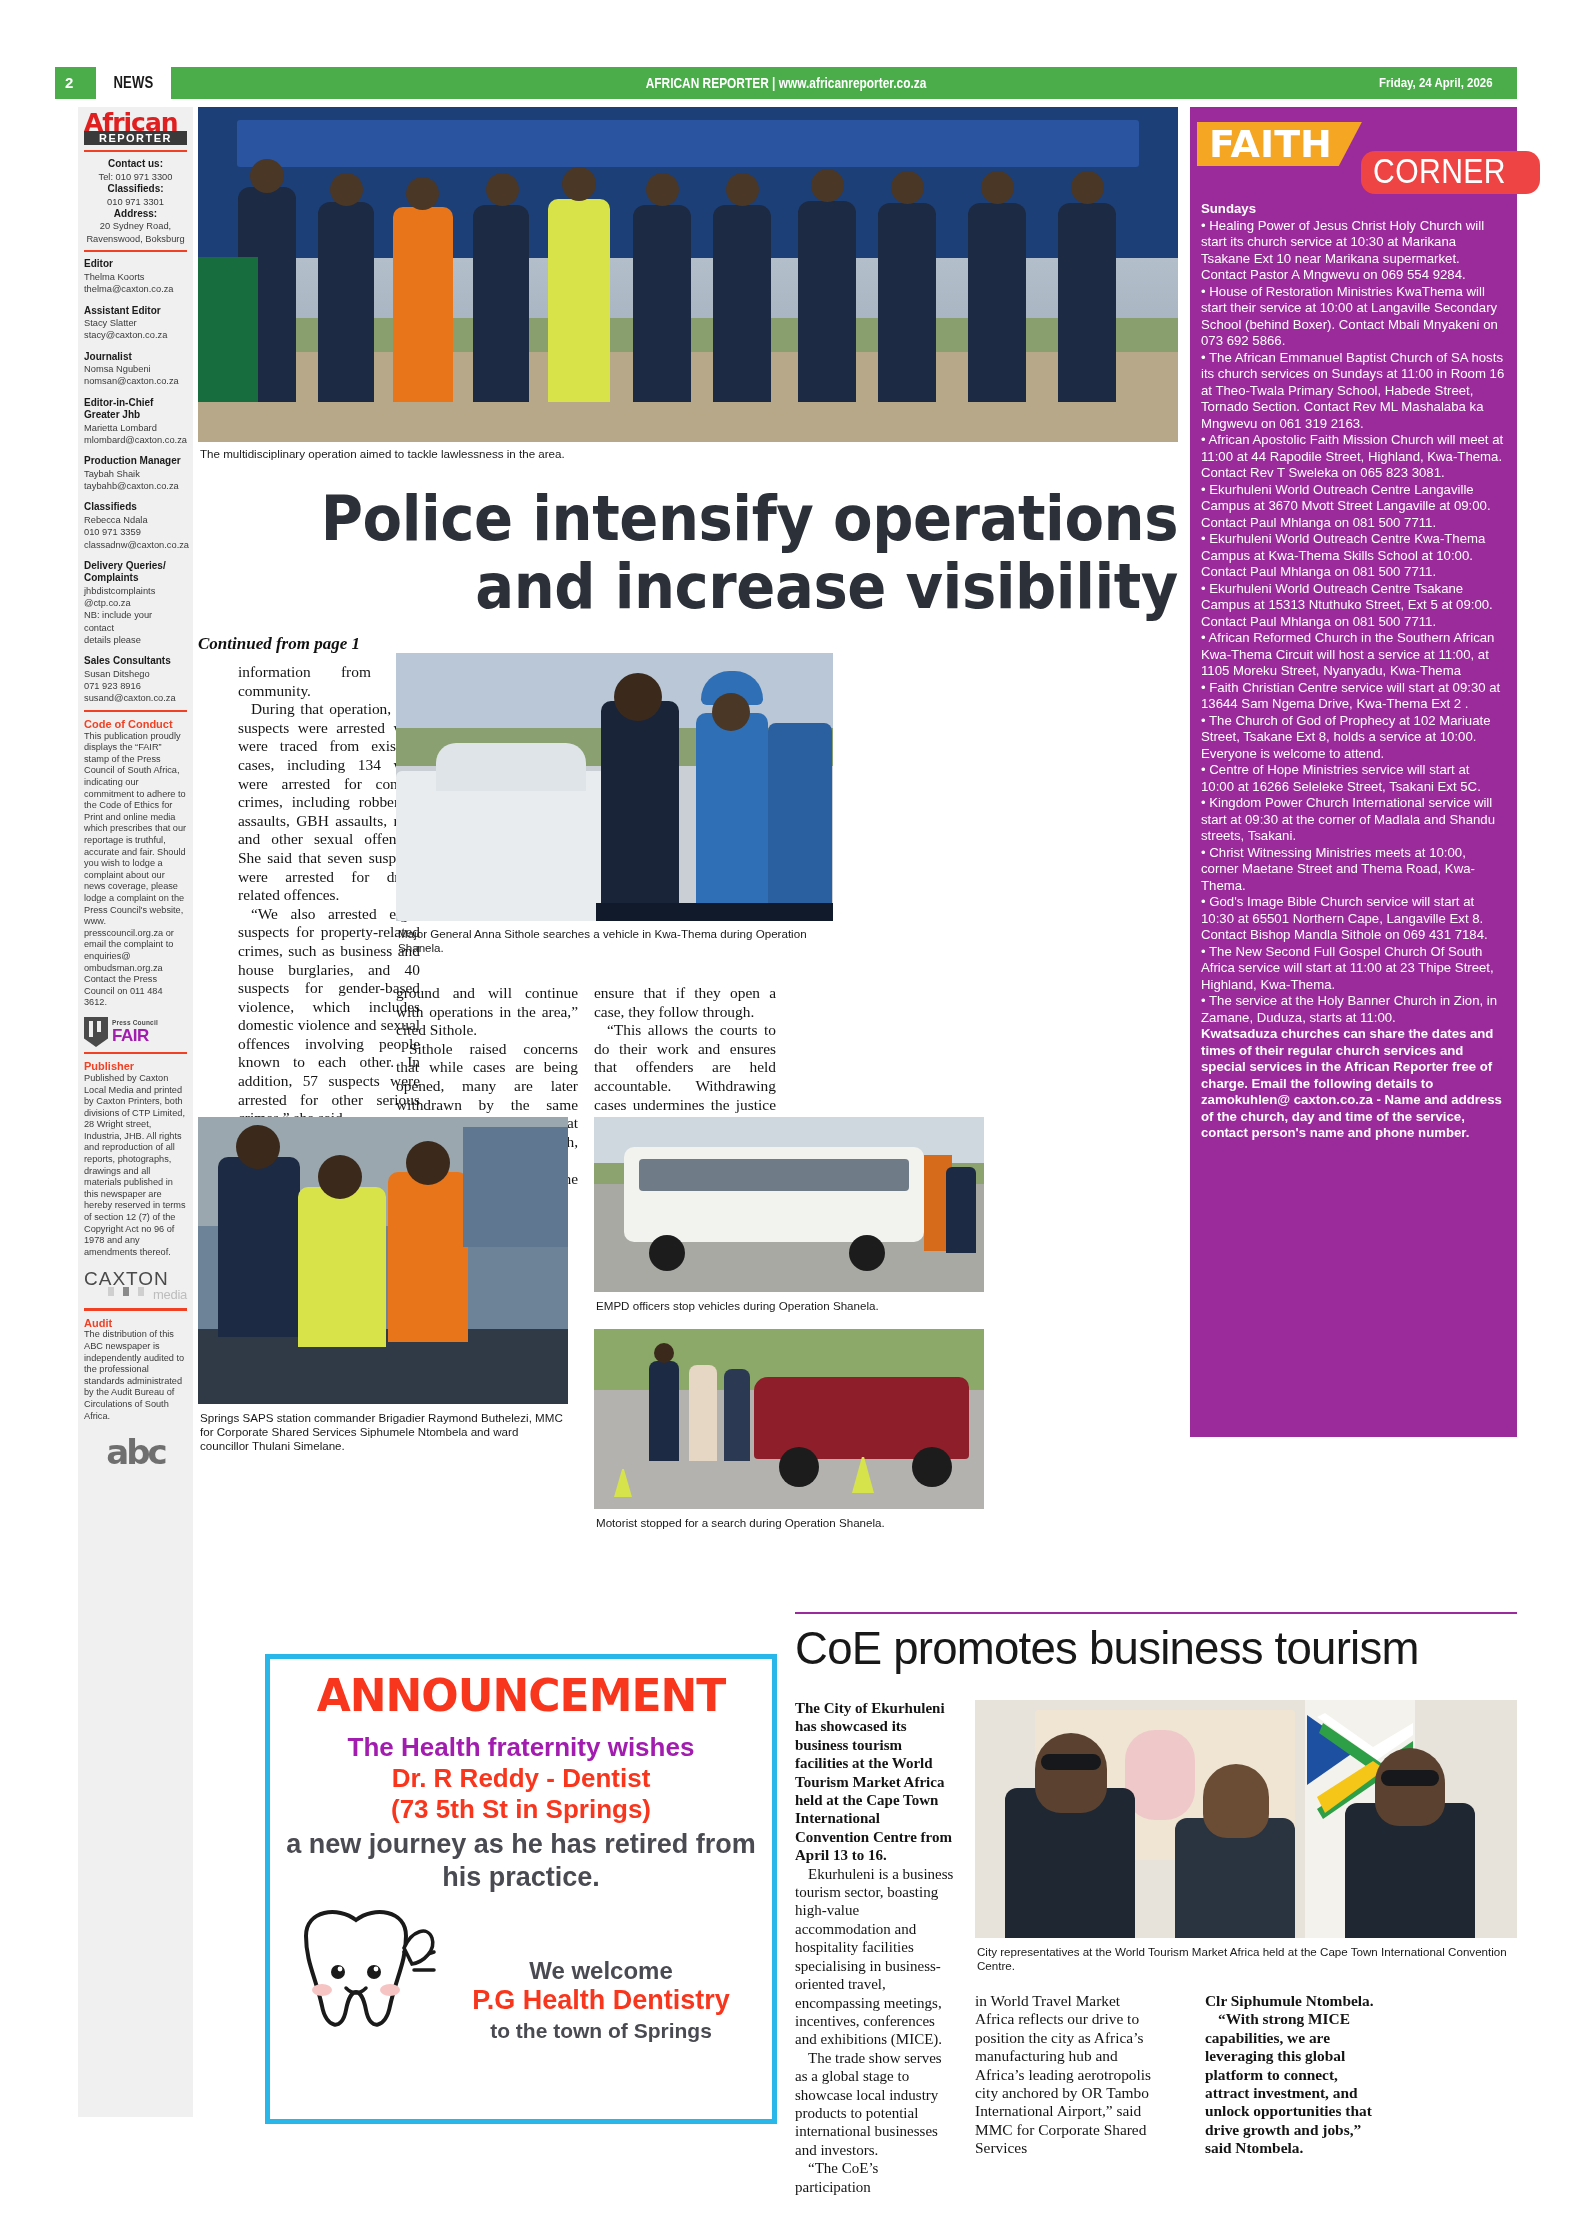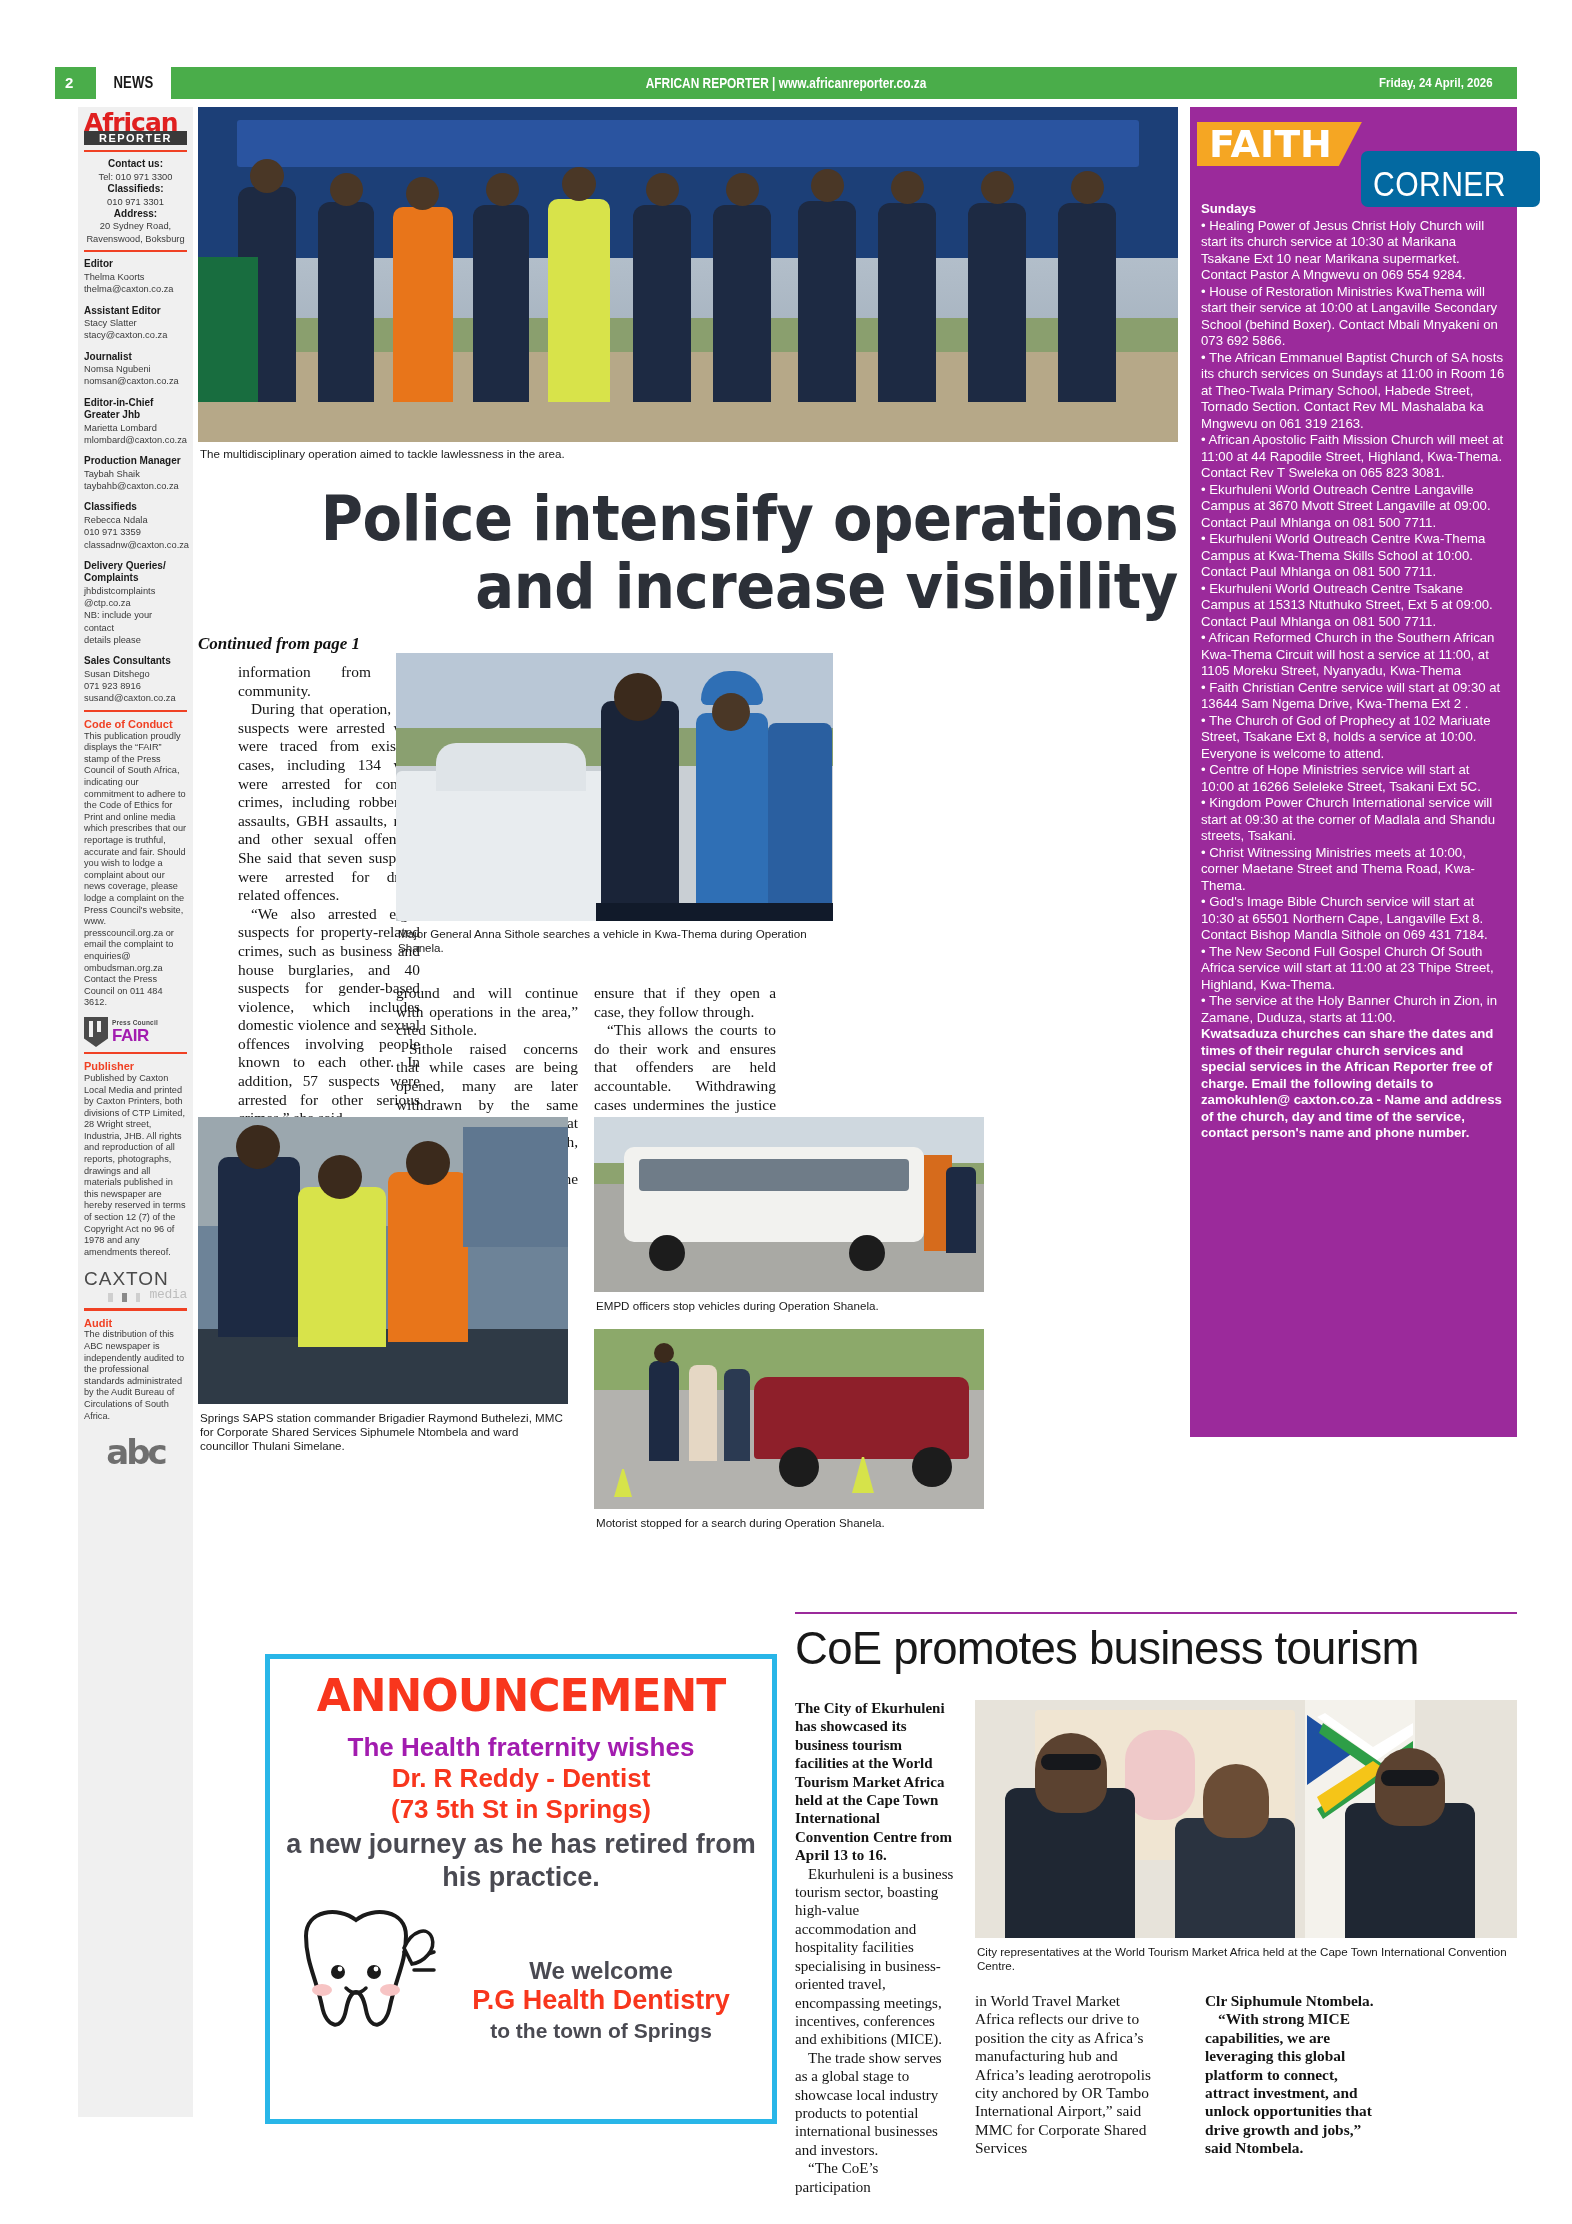--- a/index.html
+++ b/index.html
@@ -78,21 +78,21 @@
     content:""; position:absolute; left:13px; top:4px; width:4px; height:11px;
     background:#f0f0f0;
   }
   .pc-txt { line-height:1; }
   .pc-press { font-size:6.5px; color:#4a4a4a; font-weight:700; letter-spacing:.2px;}
   .pc-fair { font-size:17px; color:#a21caf; font-weight:700; letter-spacing:-.5px; }
 
   .caxton-logo { margin:10px 0 6px 0; }
   .cx-word { font-size:19px; color:#4a4a4a; letter-spacing:1px; font-weight:400;
              font-family:"Liberation Sans", sans-serif; }
-  .cx-sub { display:flex; align-items:flex-end; gap:9px; margin-top:-3px; padding-left:24px;font-family:Liberation Mono, monospace; }
+  .cx-sub { display:flex; align-items:flex-start; gap:9px; margin-top:-3px; padding-left:24px; }
   .cx-sq { width:9px; height:9px; background:#cfcfcf; }
   .cx-sq.dark { background:#8a8a8a; }
   .cx-med { font-size:13px; color:#bdbdbd; letter-spacing:-.3px; }
 
   .abc-logo { margin-top:10px; text-align:center; }
   .abc-word { font-size:34px; color:#6f6f6f; font-weight:700; letter-spacing:-3px;
               font-family:"DejaVu Sans", sans-serif; }
 
   
   .main { position:absolute; left:198px; top:107px; width:980px; }
@@ -150,24 +150,24 @@
     background:#9b2a9b; padding:12px 11px 10px 11px; color:#ffffff;
   }
   .faith-head { position:relative; height:78px; margin-bottom:4px; }
   .fh-faith {
     position:absolute; left:-4px; top:3px; background:#f5a623;
     padding:2px 30px 2px 12px; font-size:38px; font-weight:900;
     font-family:"DejaVu Sans", sans-serif; line-height:40px; color:#ffffff;
     clip-path:polygon(0 0,100% 0,86% 100%,0 100%);
   }
   .fh-corner {
-    position:absolute; left:160px; top:32px; background:#0369a1;
-    padding:13px 12px 3px 12px; font-size:35px; line-height:40px; color:#ffffff;
+    position:absolute; left:160px; top:32px; background:#ef4444;
+    padding:0 12px 3px 12px; font-size:35px; line-height:40px; color:#ffffff;
     font-family:"Liberation Sans", sans-serif; font-weight:400;
-    border-radius:7px; letter-spacing:.5px;
+    border-radius:14px; letter-spacing:.5px;
   }
   .fh-corner span { display:inline-block; transform:scaleX(.86); transform-origin:left; }
   .f-day { font-size:13.2px; font-weight:700; line-height:16.5px; }
   .f-item { font-size:13.2px; line-height:16.5px; }
   .f-note { font-size:13.2px; font-weight:700; line-height:16.5px; }
 
   
   .ad {
     position:absolute; left:265px; top:1654px; width:512px; height:470px;
     background:#ffffff; border:5px solid #29b6e8; padding:8px;

